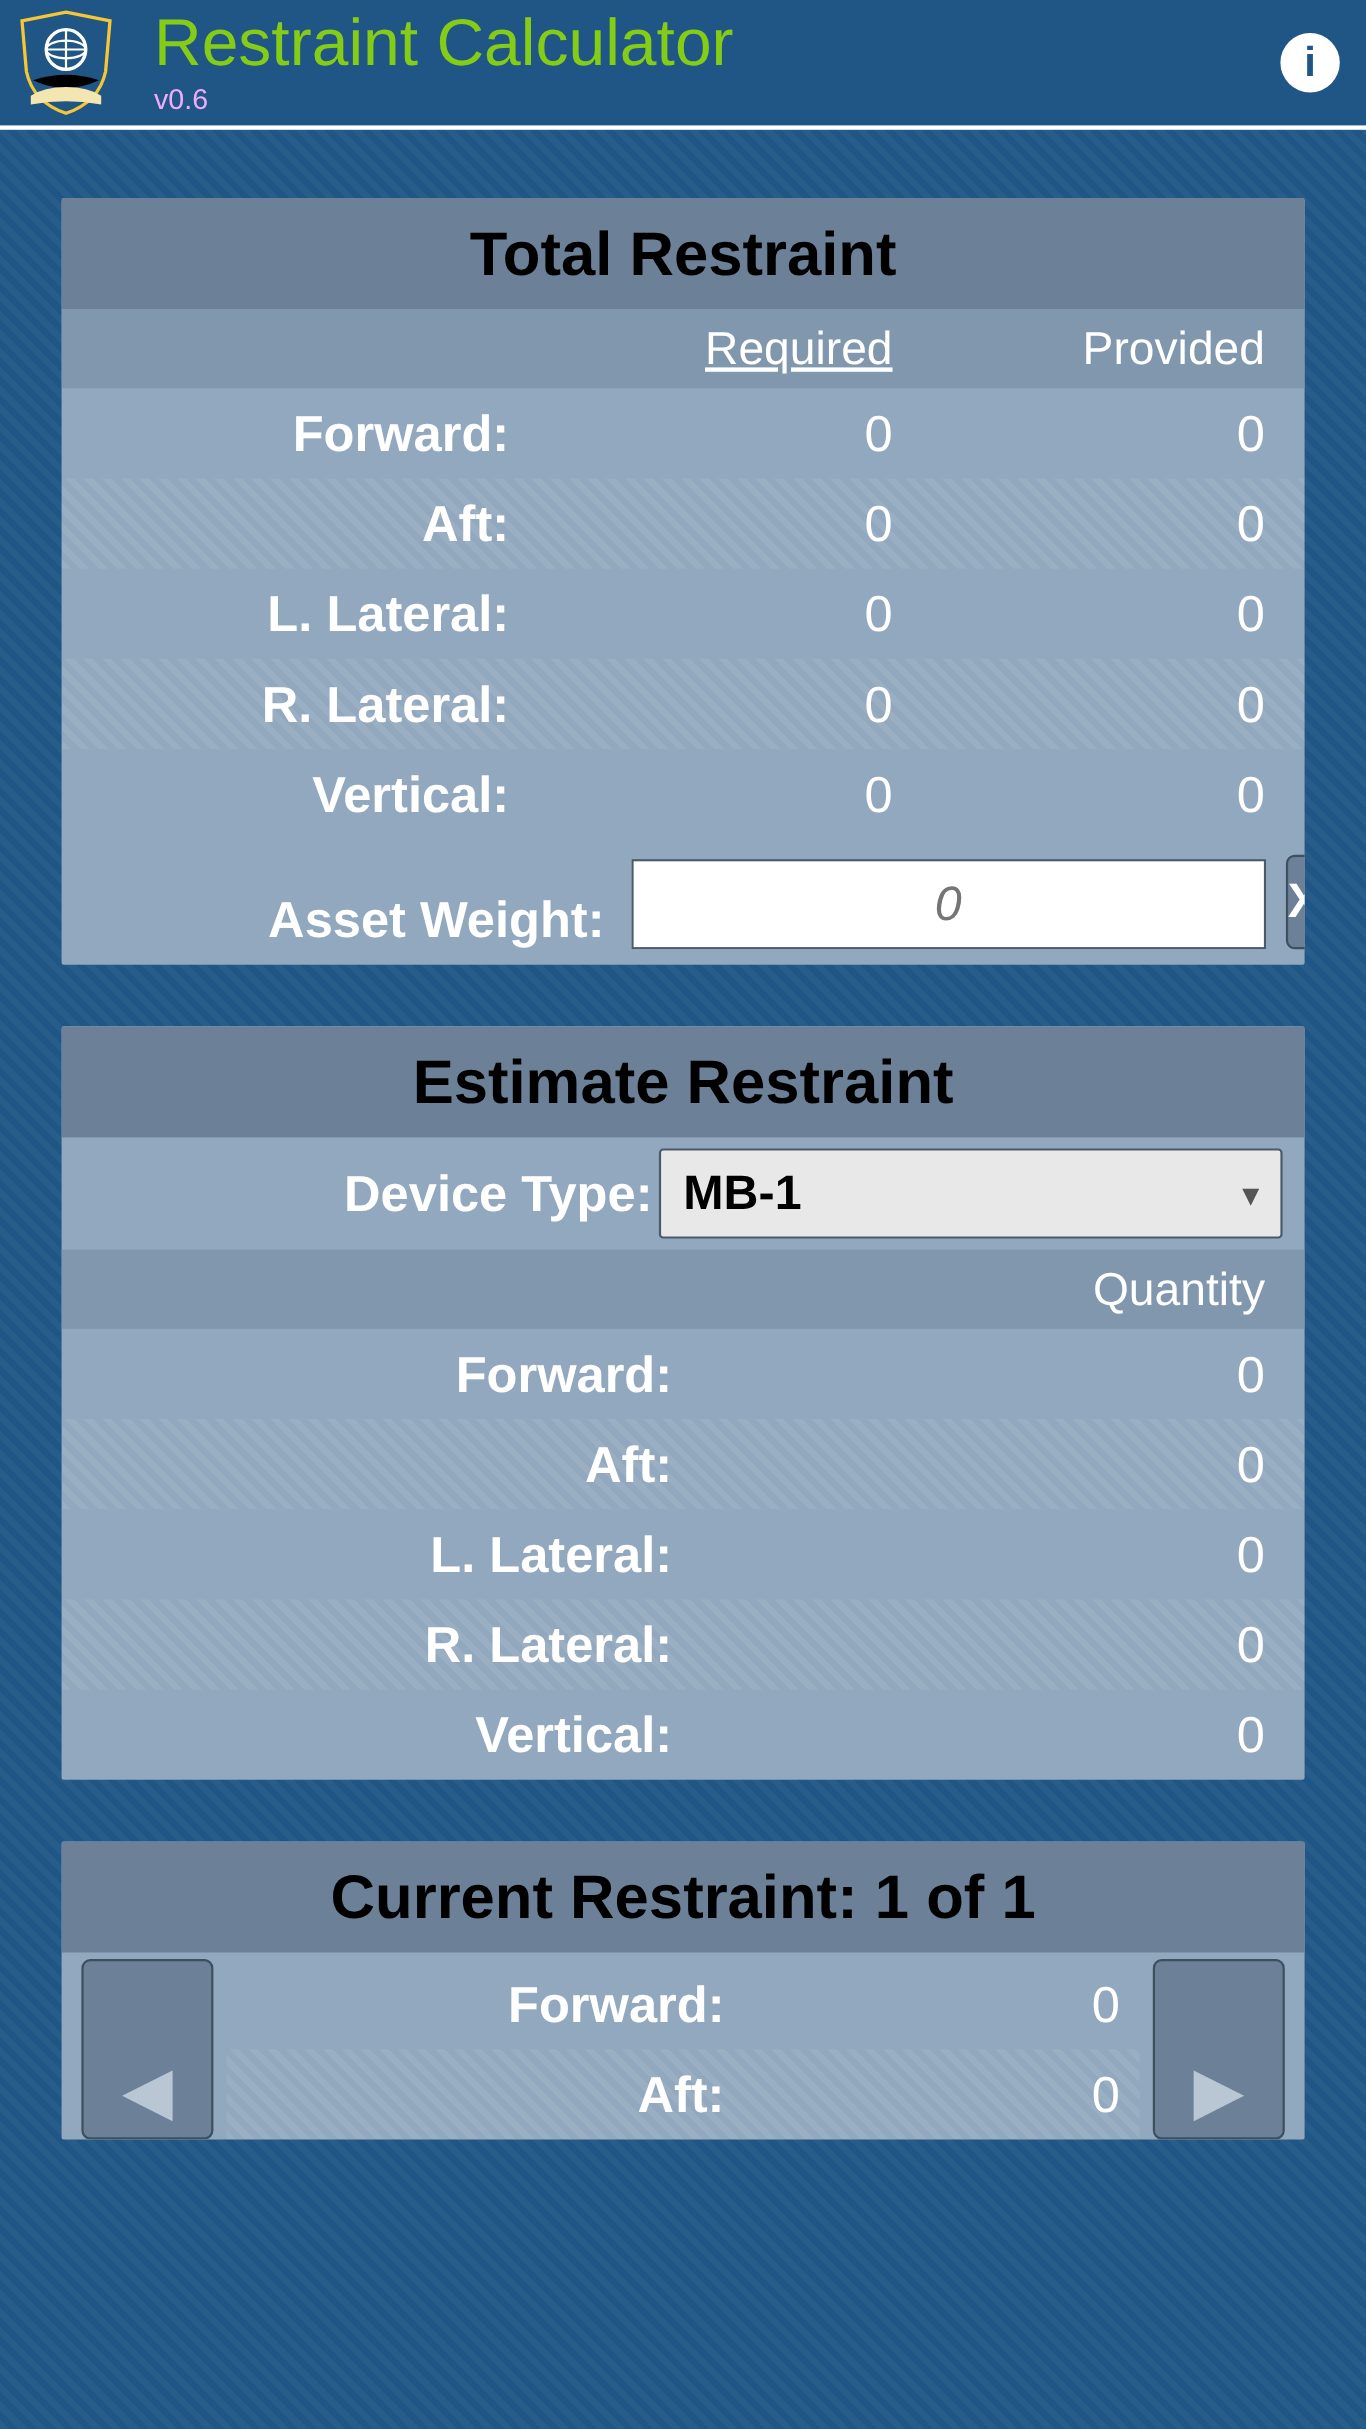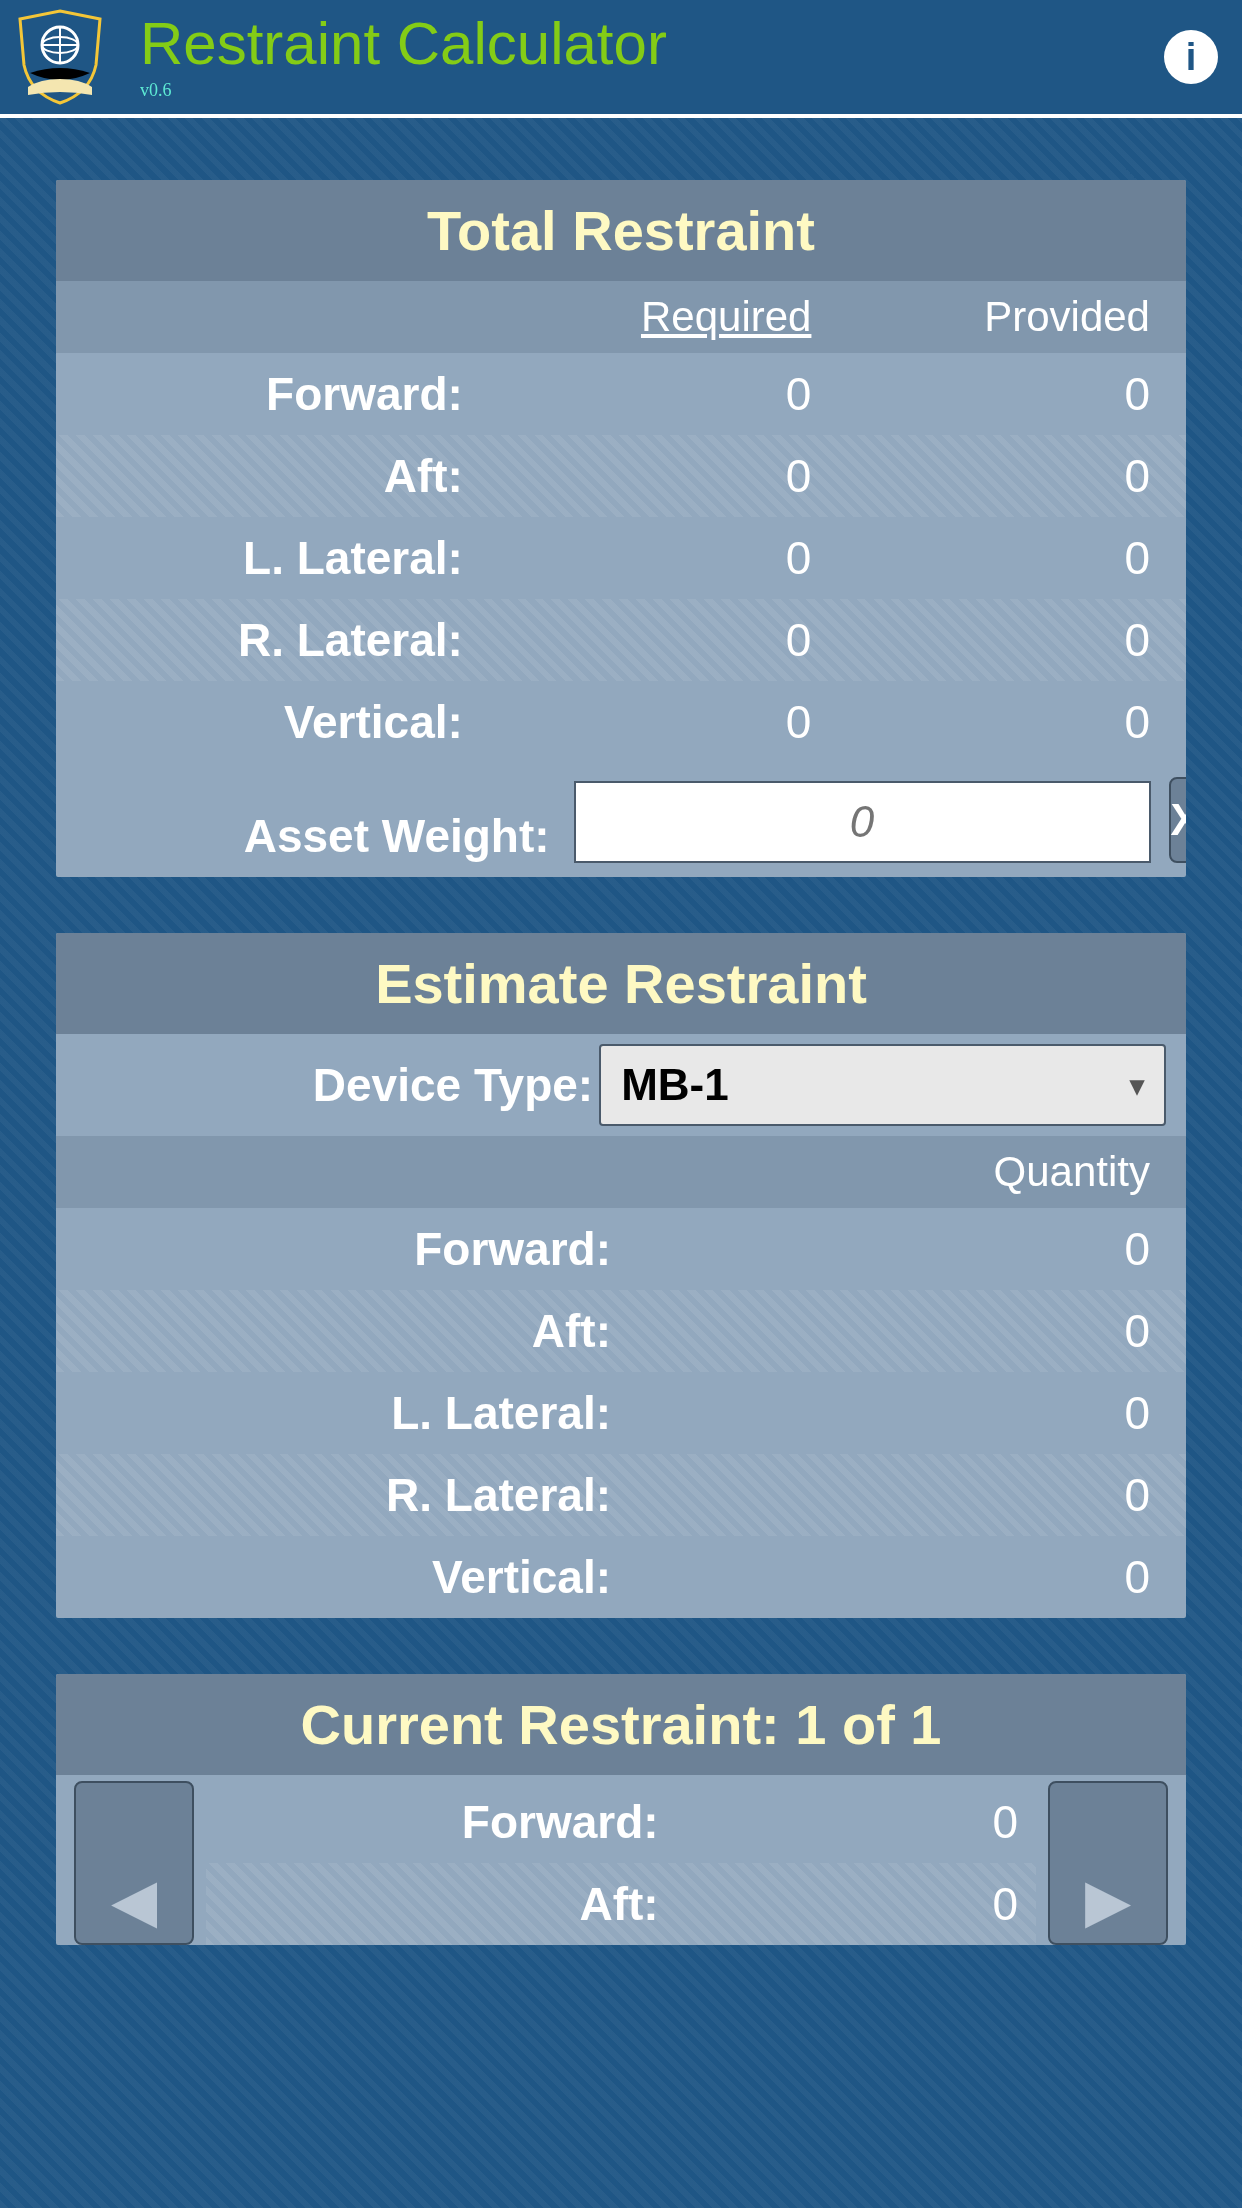--- a/index.html
+++ b/index.html
@@ -20,21 +20,21 @@
     align-items: center;
     padding: 0 24px 0 10px;
     border-bottom: 4px solid #ffffff;
   }
   .logo {
     width: 100px; height: 100px;
     margin-right: 30px;
   }
   .header-titles { flex: 1; }
   .app-title { color: #84cc16; font-size: 60px; font-weight: 400; line-height: 1; }
-  .app-version { color: #5eead4; font-size: 18px; margin-top: 6px; font-family: Liberation Serif, serif; }
+  .app-version { color: #f0abfc; font-size: 26px; margin-top: 6px; }
   .info-btn {
     width: 54px; height: 54px; border-radius: 50%;
     background: #fff; color: #1f5685;
     display: flex; align-items: center; justify-content: center;
     font-weight: 900; font-size: 38px;
   }
 
   
   .content {
     padding: 62px 56px 0 56px;
@@ -42,21 +42,21 @@
 
   .card {
     background: #92a8be;
     border-radius: 2px;
     margin-bottom: 56px;
     overflow: hidden;
   }
 
   .card-title {
     background: #6c8197;
-    color: #fef9c3;
+    color: #000000;
     font-size: 56px;
     font-weight: 700;
     text-align: center;
     padding: 18px 16px;
   }
 
   .colhead-row {
     background: #8197ad;
     display: flex;
     color: #fff;

